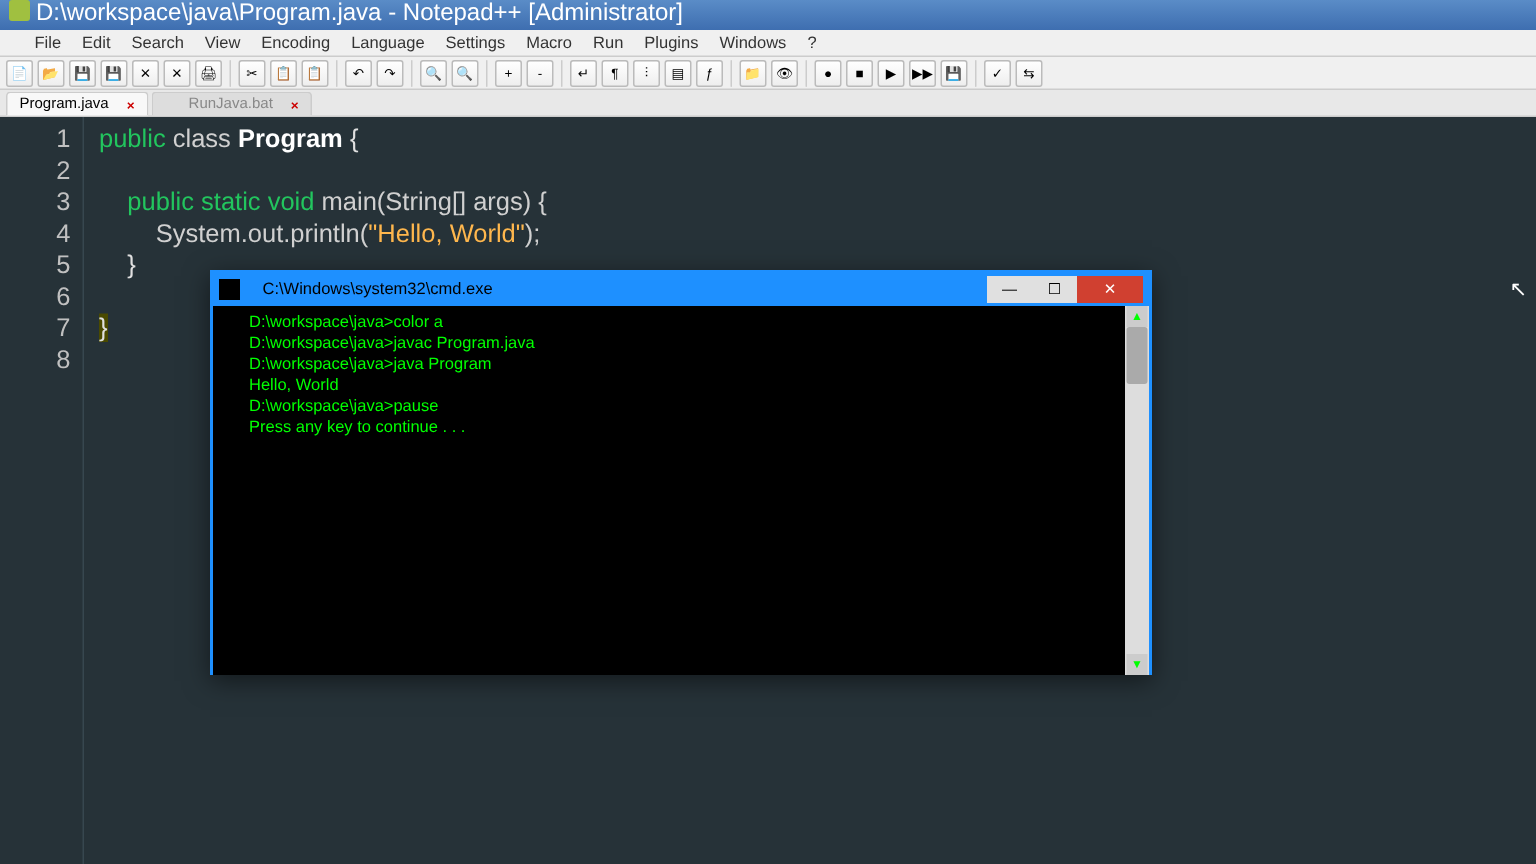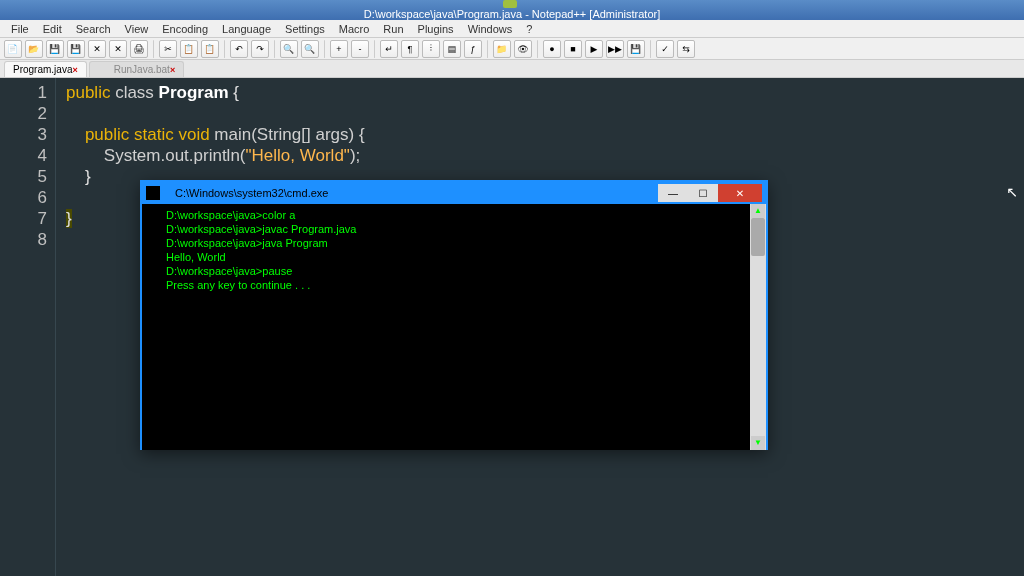--- a/index.html
+++ b/index.html
@@ -1,38 +1,38 @@
 <!DOCTYPE html>
 <html><head>
 <meta charset="utf-8">
 <style>
 * { margin: 0; padding: 0; box-sizing: border-box; font-family: 'Segoe UI', Tahoma, sans-serif; }
 body { width: 1024px; height: 576px; overflow: hidden; background: #2b3e50; position: relative; }
 
-.title-bar { height: 20px; background: linear-gradient(to bottom, #5a8cc7, #3e6eb0); display: flex; align-items: center; padding: 0 6px; font-size: 11px; color: #fff; flex-direction: column; }
+.title-bar { height: 20px; background: linear-gradient(to bottom, #5a8cc7, #3e6eb0); display: flex; align-items: flex-start; padding: 0 6px; font-size: 16px; color: #fff; }
 .title-bar .icon { width: 14px; height: 14px; background: #a0c040; border-radius: 2px; margin-right: 4px; }
 
-.menu-bar { height: 18px; background: #f0f0f0; display: flex; align-items: flex-end; padding: 0 4px; font-size: 11px; color: #333; border-bottom: 1px solid #ccc; }
+.menu-bar { height: 18px; background: #f0f0f0; display: flex; align-items: flex-end; padding: 0 16px; font-size: 11px; color: #333; border-bottom: 1px solid #ccc; }
 .menu-item { padding: 2px 7px; cursor: pointer; }
 
 .toolbar { height: 22px; background: #f0f0f0; display: flex; align-items: center; padding: 2px 4px; gap: 3px; border-bottom: 1px solid #ccc; }
 .tb-btn { width: 18px; height: 18px; border: 1px solid #bbb; border-radius: 2px; background: linear-gradient(#fff,#eee); cursor: pointer; display: flex; align-items: center; justify-content: center; font-size: 9px; }
 .tb-btn.sep { width: 1px; background: #ccc; border: none; margin: 0 2px; }
 
 .tab-bar { height: 18px; background: #e8e8e8; display: flex; align-items: flex-end; padding: 0 4px; border-bottom: 1px solid #ccc; }
-.tab { padding: 2px 8px; font-size: 10px; background: #f8f8f8; border: 1px solid #ccc; border-bottom: none; border-radius: 3px 3px 0 0; margin-right: 2px; display: flex; align-items: center; gap: 0; cursor: pointer; }
+.tab { padding: 2px 8px; font-size: 10px; background: #f8f8f8; border: 1px solid #ccc; border-bottom: none; border-radius: 3px 3px 0 0; margin-right: 2px; display: flex; align-items: center; gap: 12px; cursor: pointer; }
 .tab.inactive { background: #ddd; color: #888; padding-left: 24px; }
 .tab .tab-close { color: #c00; font-weight: bold; font-size: 9px; }
 
 .editor { position: relative; height: 498px; background: #263238; display: flex; }
 .gutter { width: 56px; background: #263238; text-align: right; padding: 4px 8px 0 0; color: #c0c0c0; font-family: Consolas, monospace; font-size: 17px; line-height: 21px; border-right: 1px solid #37474f; }
 .gutter .ln { height: 21px; }
 .code { flex: 1; padding: 4px 0 0 10px; font-family: Consolas, 'Courier New', monospace; font-size: 17px; line-height: 21px; }
 .code-line { height: 21px; white-space: pre; }
-.kw-public { color: #eab308; }
+.kw-public { color: #22c55e; }
 .kw-class { color: #d0d0d0; }
 .cl-name { color: #ffffff; font-weight: bold; }
 .brace { color: #e0e0e0; }
 .brace-hl { color: #e0e0e0; background: #4a4a00; }
 .txt { color: #d0d0d0; }
 .str { color: #ffb74d; }
 
 .cmd-window { position: absolute; left: 140px; top: 180px; width: 628px; height: 270px; background: #000; border: 2px solid #1e90ff; box-shadow: 0 4px 16px rgba(0,0,0,0.5); }
 .cmd-title { height: 22px; background: #1e90ff; display: flex; align-items: center; padding: 0 4px; color: #000; font-size: 11px; gap: 11px; }
 .cmd-title .cmd-icon { width: 14px; height: 14px; background: #000; margin-right: 4px; }

